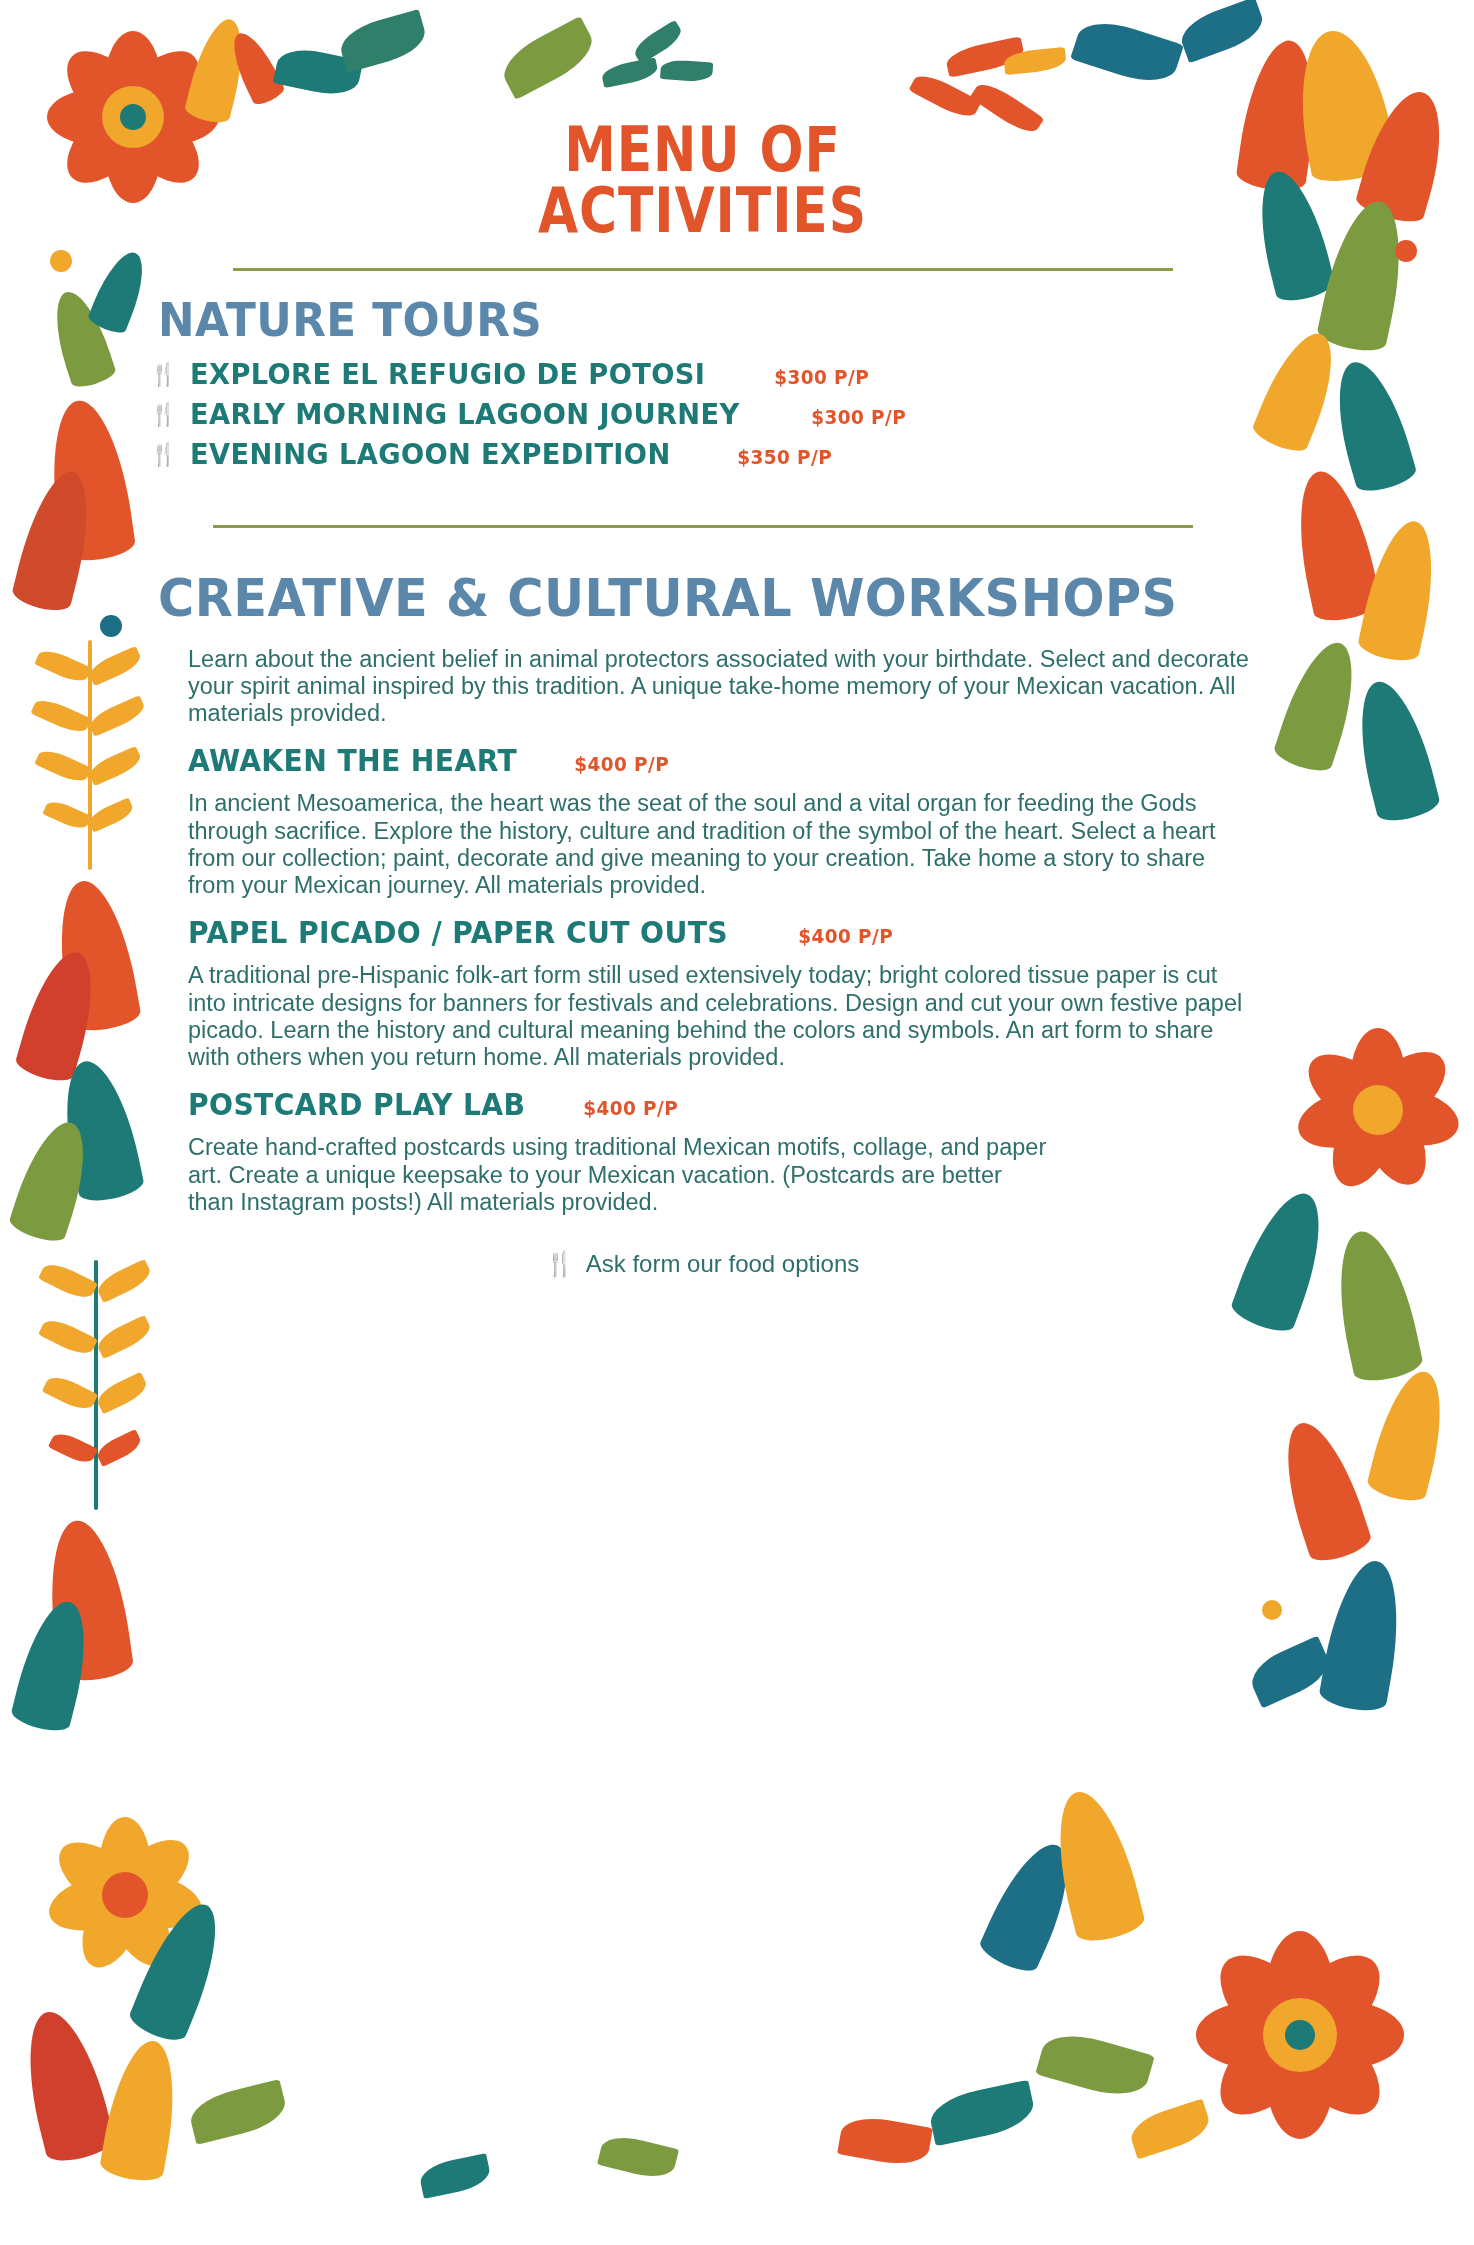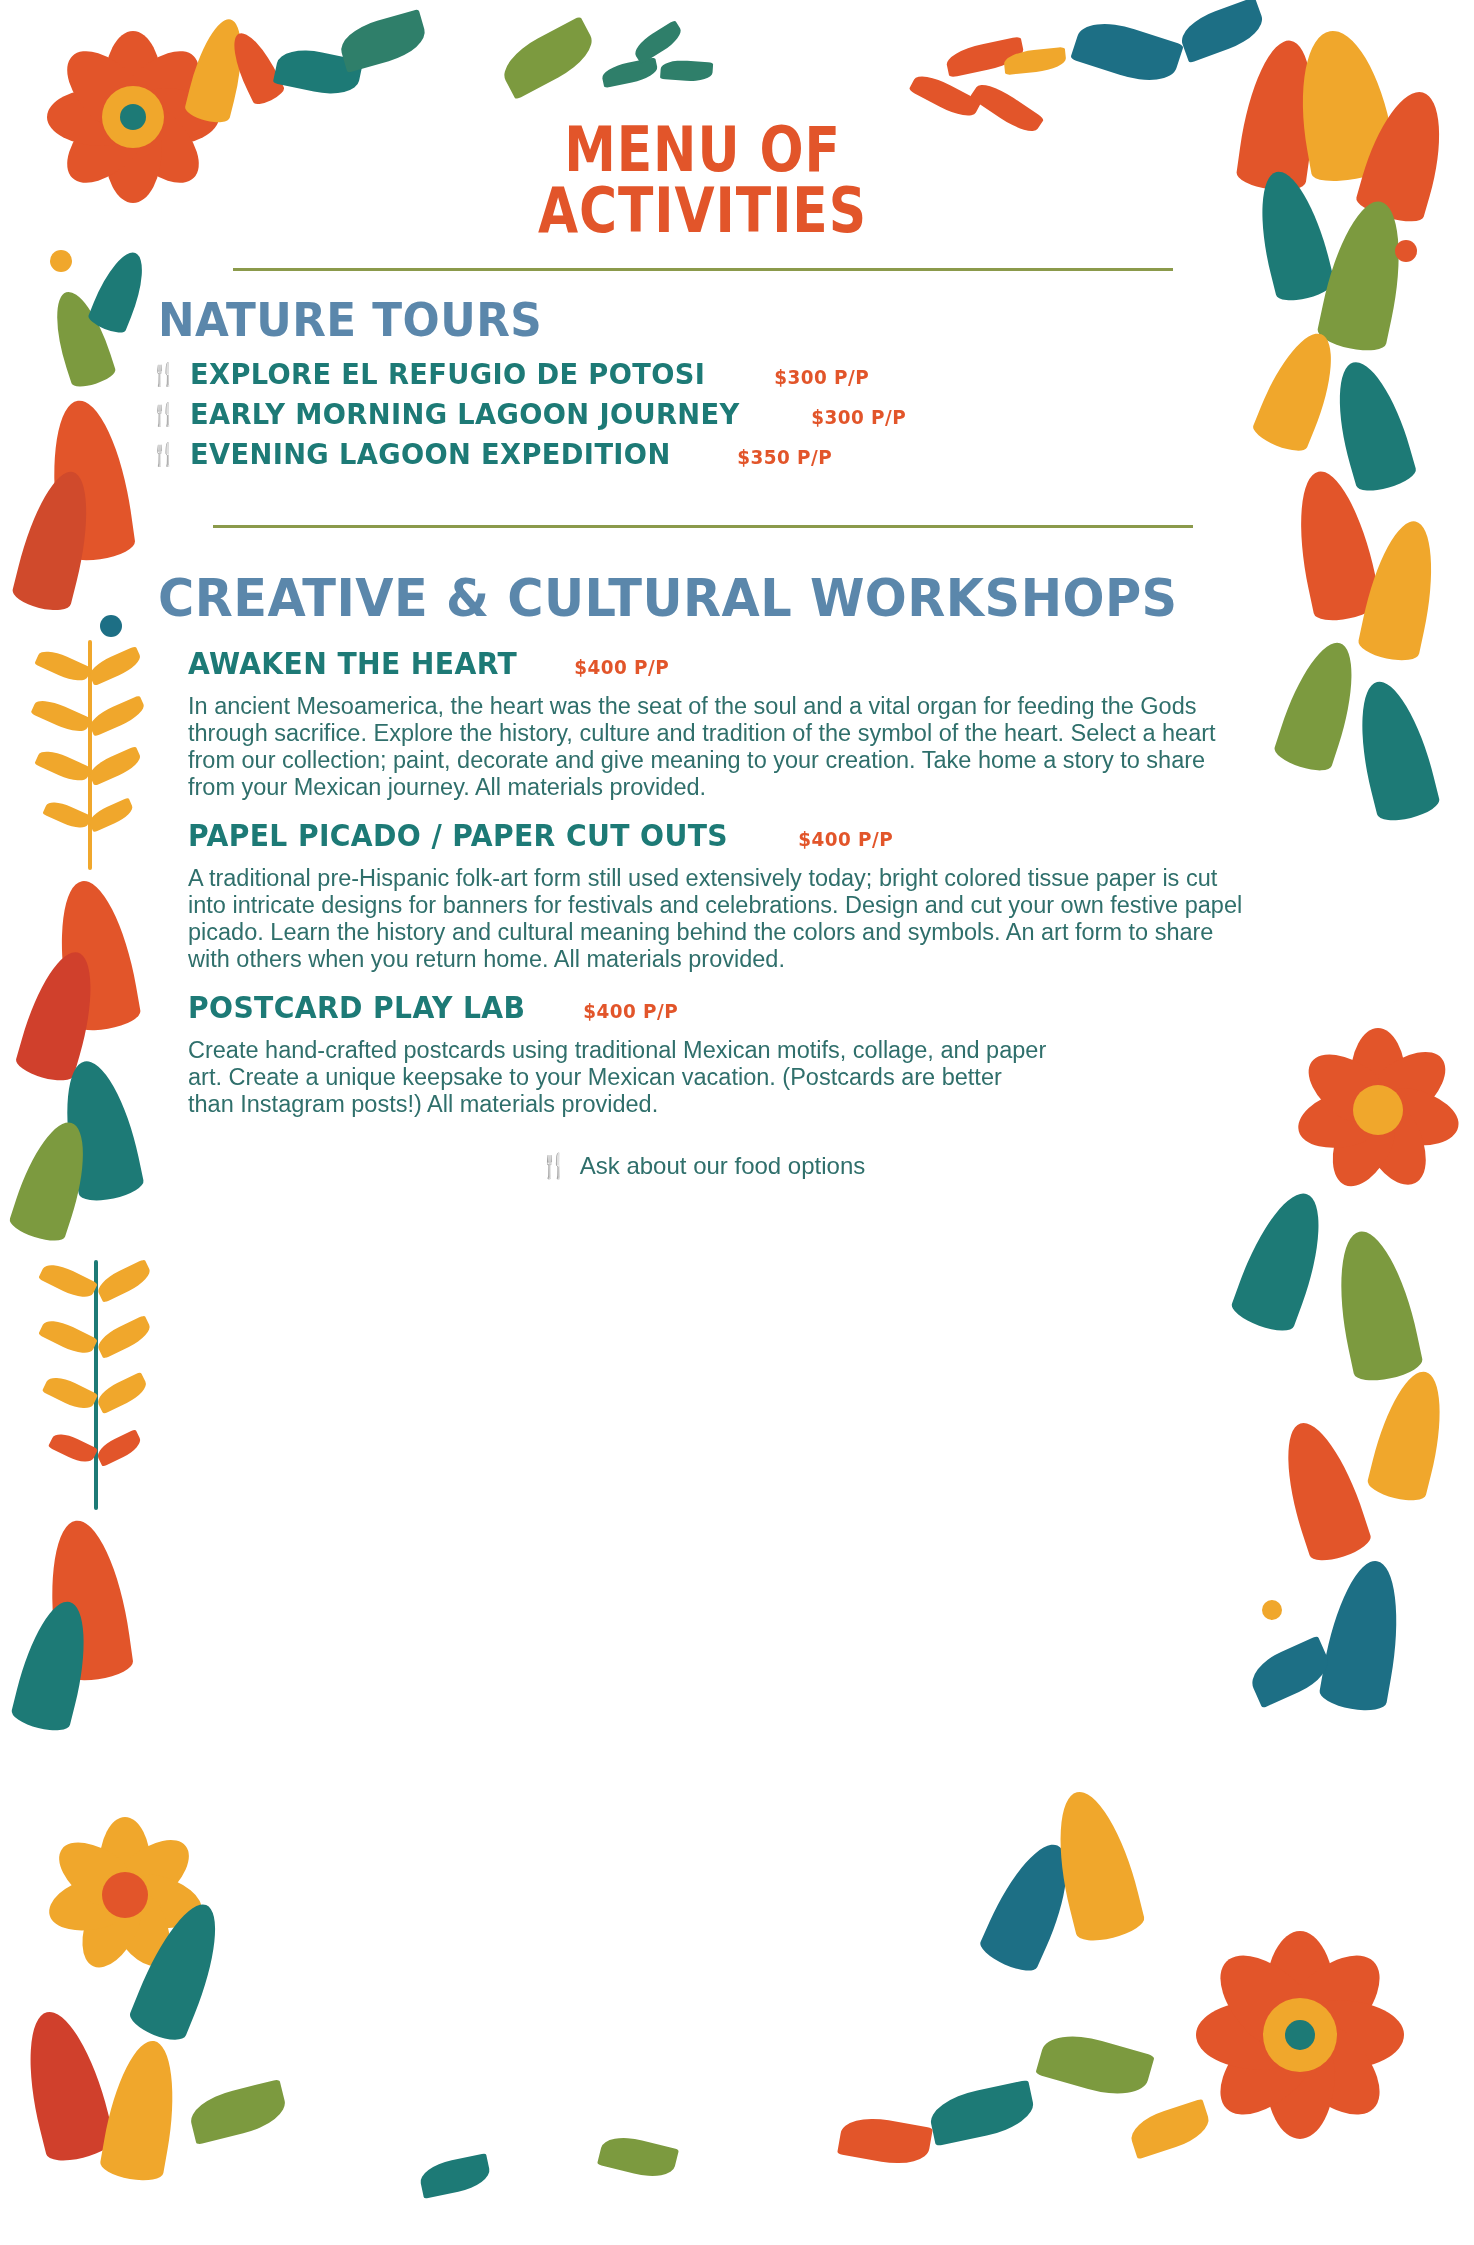--- a/index.html
+++ b/index.html
@@ -467,20 +467,21 @@
         <span class="item-name">EVENING LAGOON EXPEDITION</span>
         <span class="item-price">$350 P/P</span>
       </div>
     </div>
 
     <div class="rule mid"></div>
 
     <div class="section-head big">CREATIVE &amp; CULTURAL WORKSHOPS</div>
 
     <div class="item workshop">
+      <div class="item-desc wide">Learn about the ancient belief in animal protectors associated with your birthdate. Select and decorate your spirit animal inspired by this tradition. A unique take-home memory of your Mexican vacation. All materials provided.</div>
     </div>
 
     <div class="item workshop">
       <div class="item-head indent">
         <span class="item-name">AWAKEN THE HEART</span>
         <span class="item-price">$400 P/P</span>
       </div>
       <div class="item-desc wide">In ancient Mesoamerica, the heart was the seat of the soul and a vital organ for feeding the Gods through sacrifice. Explore the history, culture and tradition of the symbol of the heart. Select a heart from our collection; paint, decorate and give meaning to your creation. Take home a story to share from your Mexican journey. All materials provided.</div>
     </div>
 
@@ -495,17 +496,17 @@
     <div class="item workshop">
       <div class="item-head indent">
         <span class="item-name">POSTCARD PLAY LAB</span>
         <span class="item-price">$400 P/P</span>
       </div>
       <div class="item-desc" style="max-width:860px;">Create hand-crafted postcards using traditional Mexican motifs, collage, and paper art. Create a unique keepsake to your Mexican vacation. (Postcards are better than Instagram posts!) All materials provided.</div>
     </div>
 
     <div class="footer">
       <span class="util-icon">🍴</span>
-      <span>Ask about our food options</span>
+      <span>Ask form our food options</span>
     </div>
 
   </div>
 </div>
 
 </body></html>

